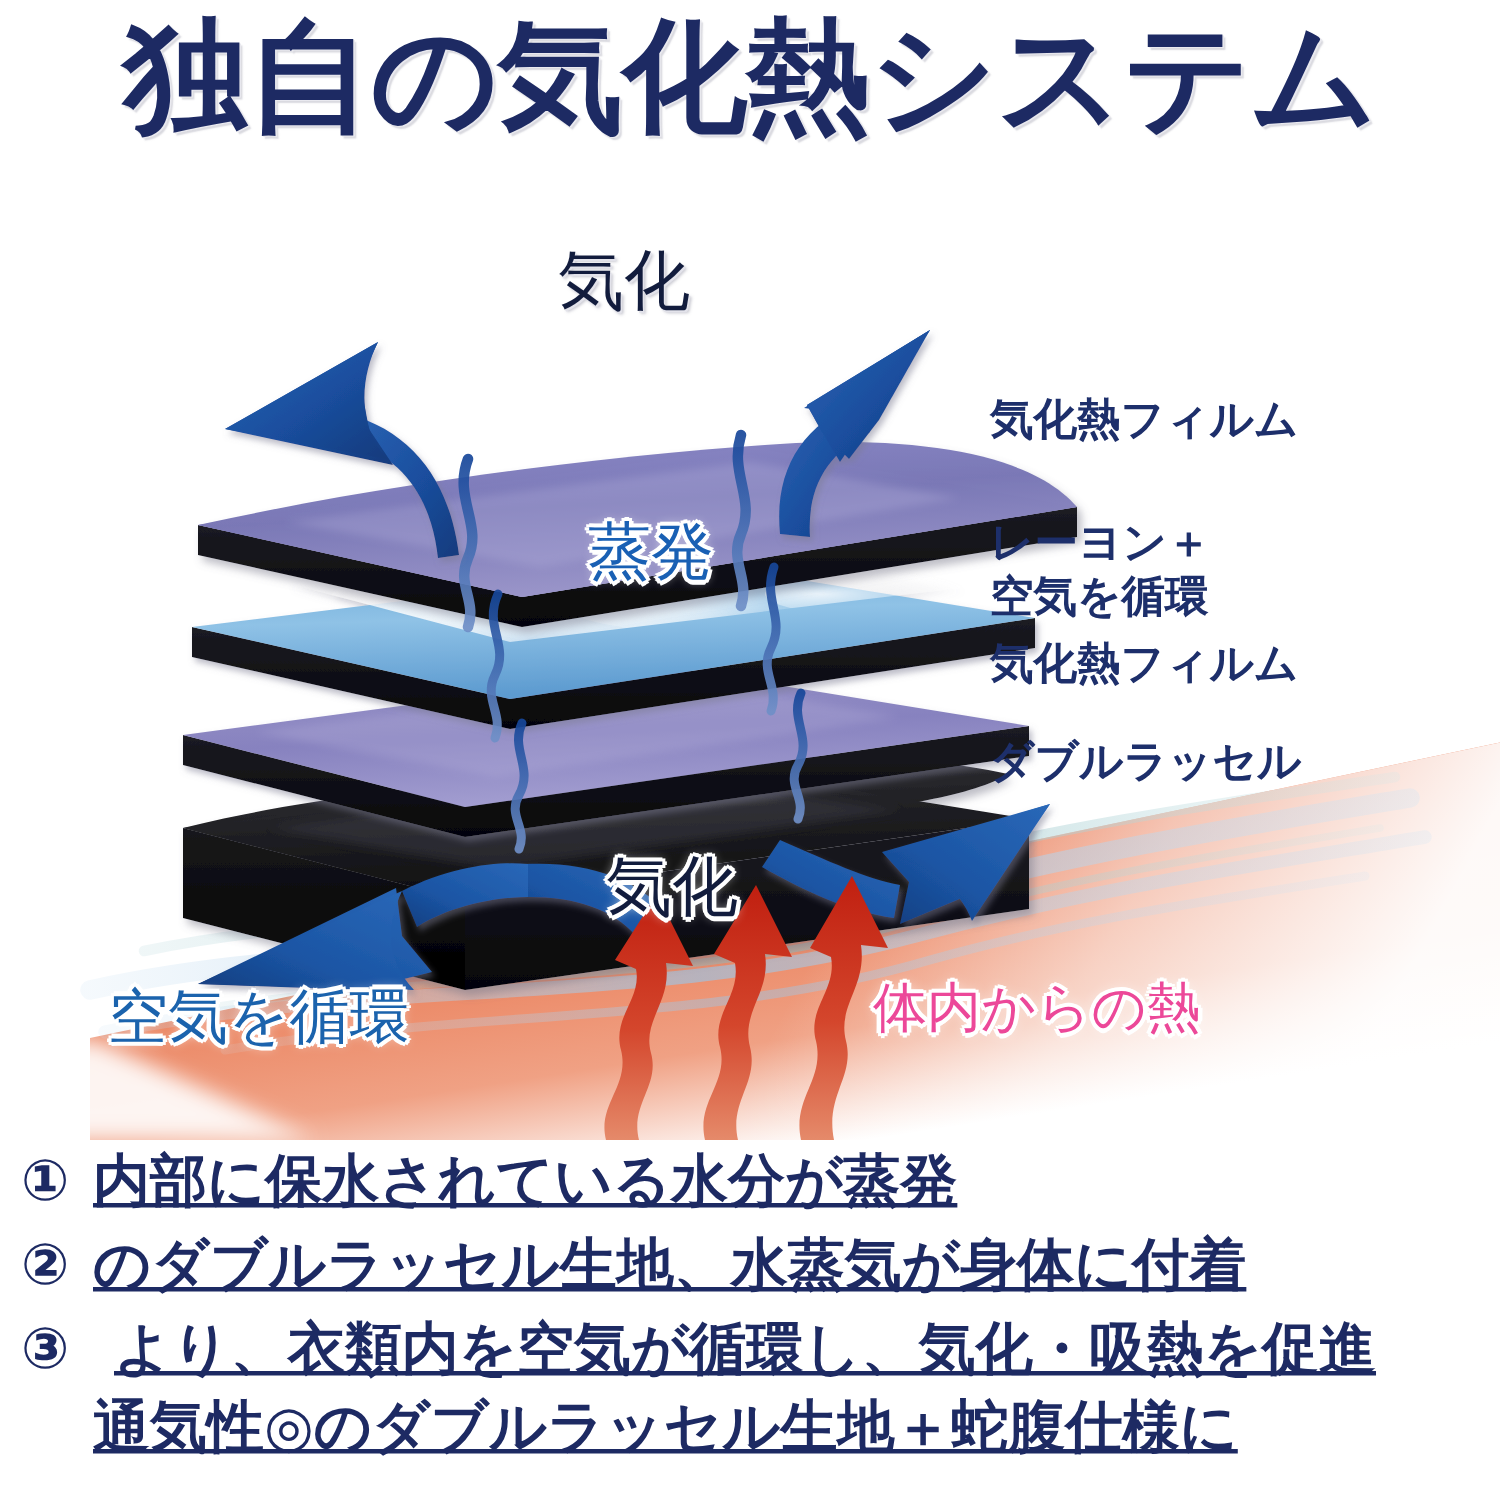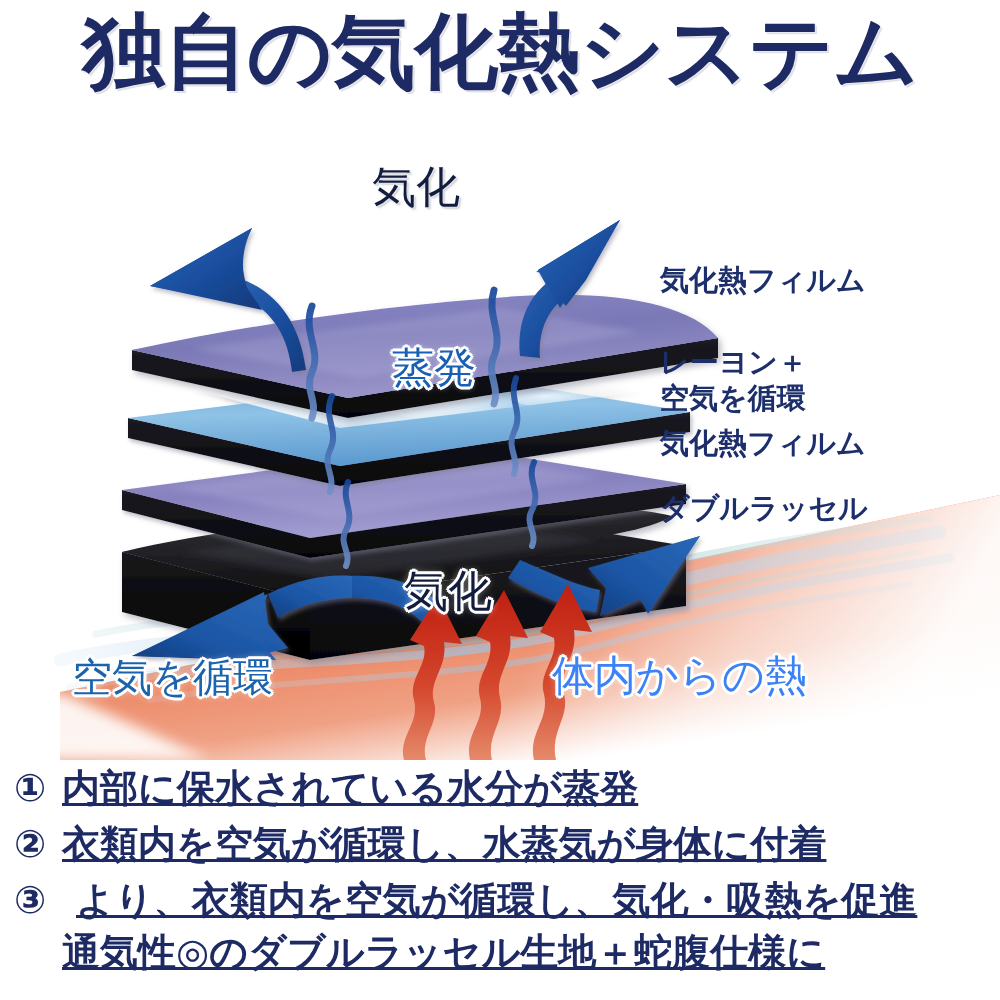--- a/index.html
+++ b/index.html
@@ -68,21 +68,21 @@
       0 0 8px #fff;
   }
   #txt-circulate{
     left:72px;top:550px;font-size:40px;color:#1b63ad;
     text-shadow:
       -2px -2px 0 #fff, 2px -2px 0 #fff, -2px 2px 0 #fff, 2px 2px 0 #fff,
       -3px 0 0 #fff, 3px 0 0 #fff, 0 -3px 0 #fff, 0 3px 0 #fff,
       0 0 8px #fff;
   }
   #txt-bodyheat{
-    left:552px;top:548px;font-size:42px;color:#3b82f6;
+    left:582px;top:548px;font-size:36px;color:#ec4899;
     text-shadow:
       -2px -2px 0 #fff, 2px -2px 0 #fff, -2px 2px 0 #fff, 2px 2px 0 #fff,
       -3px 0 0 #fff, 3px 0 0 #fff, 0 -3px 0 #fff, 0 3px 0 #fff,
       0 0 9px #fff;
   }
 
   
   #steps{
     position:absolute;left:14px;top:762px;width:986px;
     color:#1d2a63;
@@ -384,21 +384,21 @@
     <div class="step">
       <div class="step-num">①</div>
       <div class="step-body">
         <span class="step-line">内部に保水されている水分が蒸発</span>
       </div>
     </div>
 
     <div class="step">
       <div class="step-num">②</div>
       <div class="step-body">
-        <span class="step-line">衣類内を空気が循環し、水蒸気が身体に付着</span>
+        <span class="step-line">のダブルラッセル生地、水蒸気が身体に付着</span>
       </div>
     </div>
 
     <div class="step">
       <div class="step-num">③</div>
       <div class="step-body">
         <span class="step-line indent">より、衣類内を空気が循環し、気化・吸熱を促進</span>
         <span class="step-line">通気性◎のダブルラッセル生地＋蛇腹仕様に</span>
       </div>
     </div>

